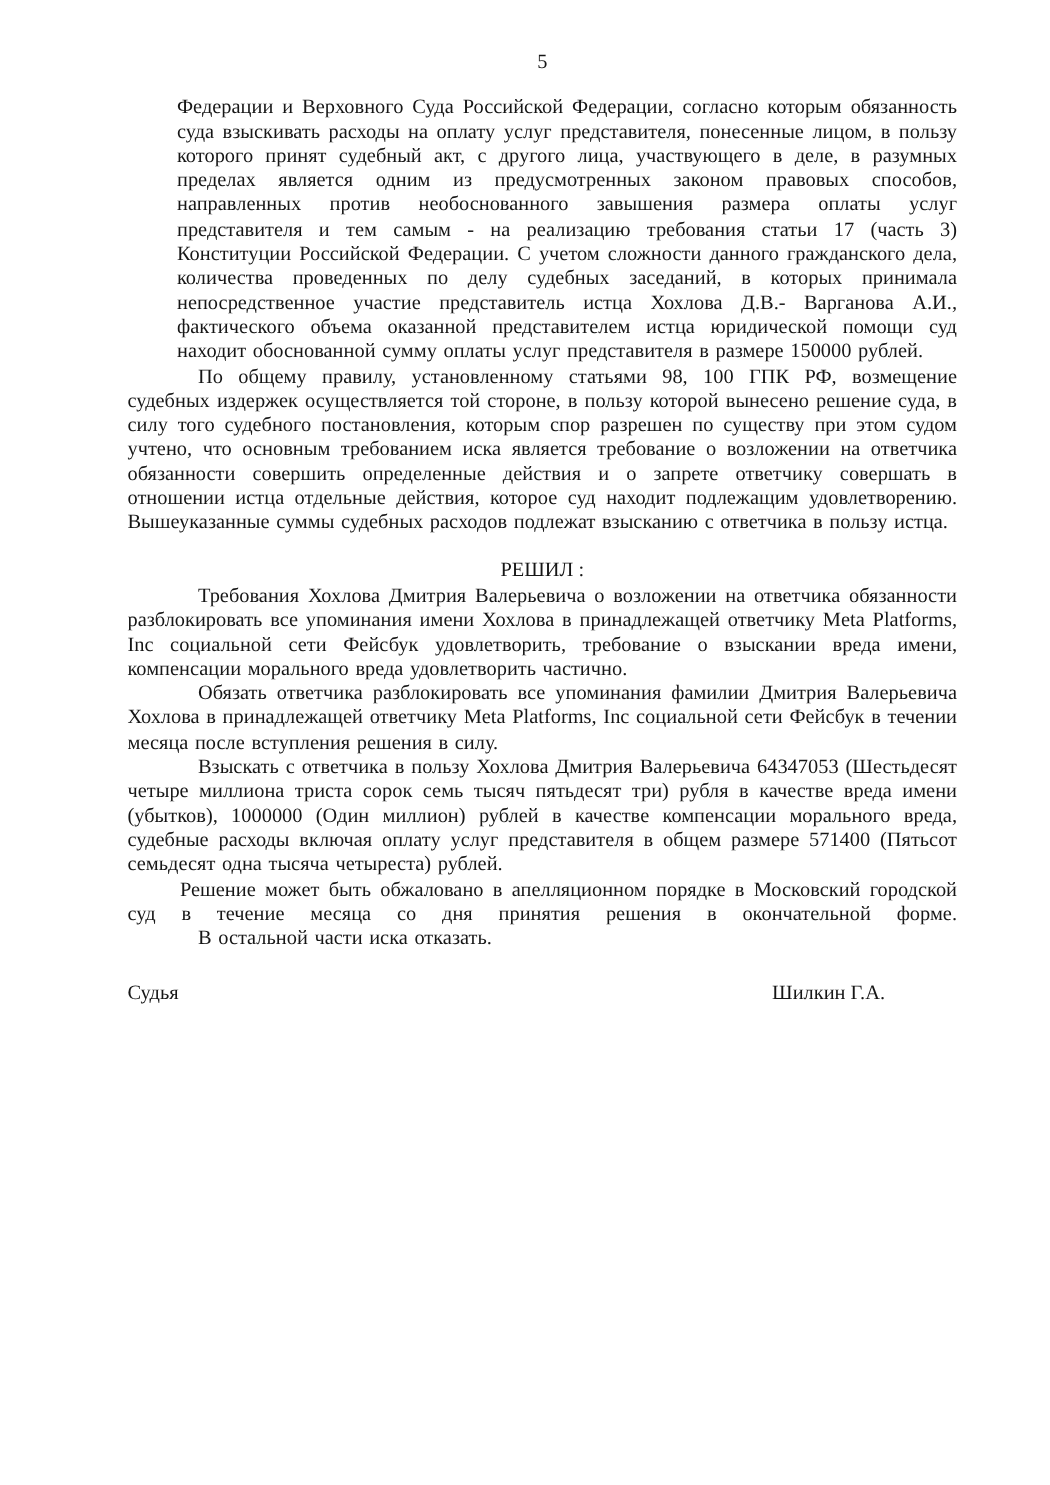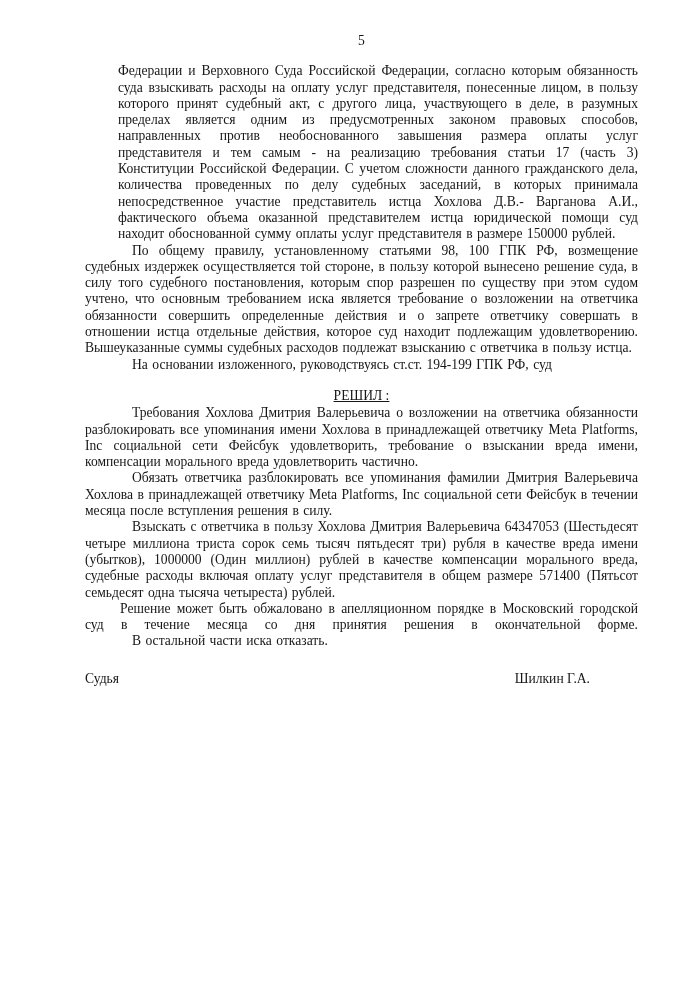--- a/index.html
+++ b/index.html
@@ -40,21 +40,20 @@
   .body-text p.para.force-last {
     text-align-last: justify;
   }
   .resolution-heading {
     margin: 0;
     margin-top: 15px;
     margin-bottom: 1px;
     text-align: center;
     font-weight: normal;
     font-size: 13.6px;
-    text-decoration: underline;
   }
   .signature-row {
     margin-top: 21px;
     display: flex;
     justify-content: space-between;
     align-items: baseline;
     text-align: center;
   }
   .signature-row .judge-name {
     padding-right: 48px;
@@ -67,21 +66,20 @@
 <div class="page">
 
   <div class="page-number">5</div>
 
   <div class="body-text">
 
     <p class="para no-indent">Федерации и Верховного Суда Российской Федерации, согласно которым обязанность суда взыскивать расходы на оплату услуг представителя, понесенные лицом, в пользу которого принят судебный акт, с другого лица, участвующего в деле, в разумных пределах является одним из предусмотренных законом правовых способов, направленных против необоснованного завышения размера оплаты услуг представителя и тем самым - на реализацию требования статьи 17 (часть 3) Конституции Российской Федерации. С учетом сложности данного гражданского дела, количества проведенных по делу судебных заседаний, в которых принимала непосредственное участие представитель истца Хохлова Д.В.- Варганова А.И., фактического объема оказанной представителем истца юридической помощи суд находит обоснованной сумму оплаты услуг представителя в размере 150000 рублей.</p>
 
     <p class="para">По общему правилу, установленному статьями 98, 100 ГПК РФ, возмещение судебных издержек осуществляется той стороне, в пользу которой вынесено решение суда, в силу того судебного постановления, которым спор разрешен по существу при этом судом учтено, что основным требованием иска является требование о возложении на ответчика обязанности совершить определенные действия и о запрете ответчику совершать в отношении истца отдельные действия, которое суд находит подлежащим удовлетворению. Вышеуказанные суммы судебных расходов подлежат взысканию с ответчика в пользу истца.</p>
 
-    <p class="para">На основании изложенного, руководствуясь ст.ст. 194-199 ГПК РФ, суд</p>
 
     <p class="resolution-heading">РЕШИЛ :</p>
 
     <p class="para">Требования Хохлова Дмитрия Валерьевича о возложении на ответчика обязанности разблокировать все упоминания имени Хохлова в принадлежащей ответчику Meta Platforms, Inc социальной сети Фейсбук удовлетворить, требование о взыскании вреда имени, компенсации морального вреда удовлетворить частично.</p>
 
     <p class="para">Обязать ответчика разблокировать все упоминания фамилии Дмитрия Валерьевича Хохлова в принадлежащей ответчику Meta Platforms, Inc социальной сети Фейсбук в течении месяца после вступления решения в силу.</p>
 
     <p class="para">Взыскать с ответчика в пользу Хохлова Дмитрия Валерьевича 64347053 (Шестьдесят четыре миллиона триста сорок семь тысяч пятьдесят три) рубля в качестве вреда имени  (убытков), 1000000 (Один миллион) рублей в качестве компенсации морального вреда, судебные расходы включая оплату услуг представителя в общем размере 571400 (Пятьсот семьдесят одна тысяча четыреста)  рублей.</p>
 
     <p class="para small-indent force-last">Решение может быть обжаловано в апелляционном порядке в Московский городской суд в течение месяца со дня принятия решения в окончательной форме.</p>

